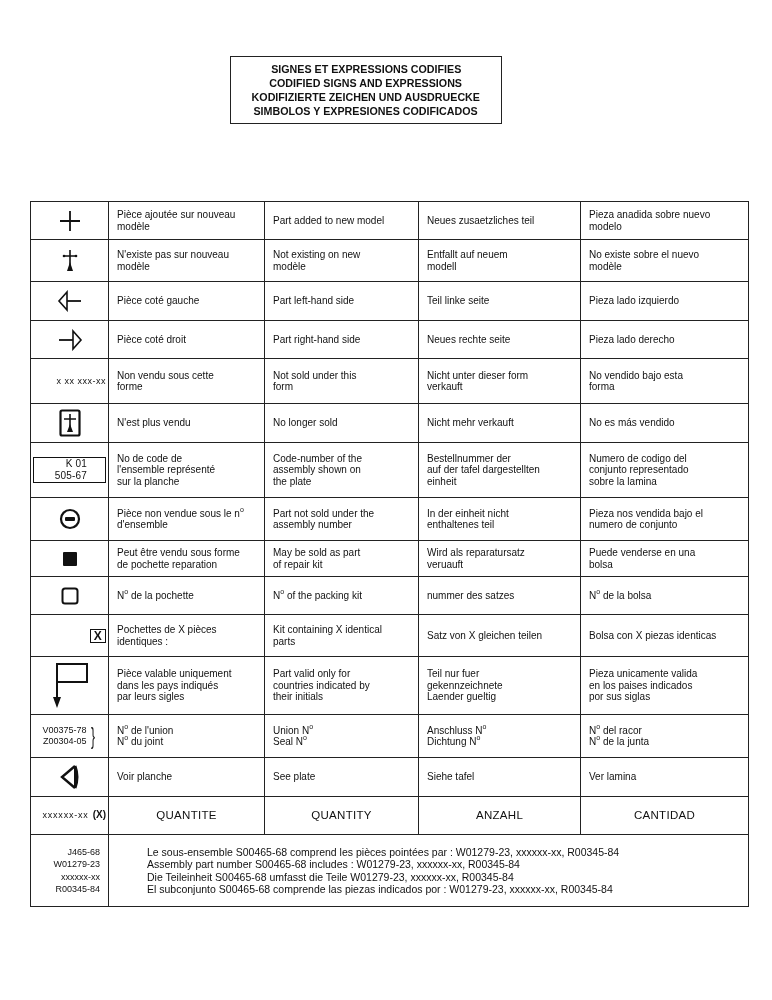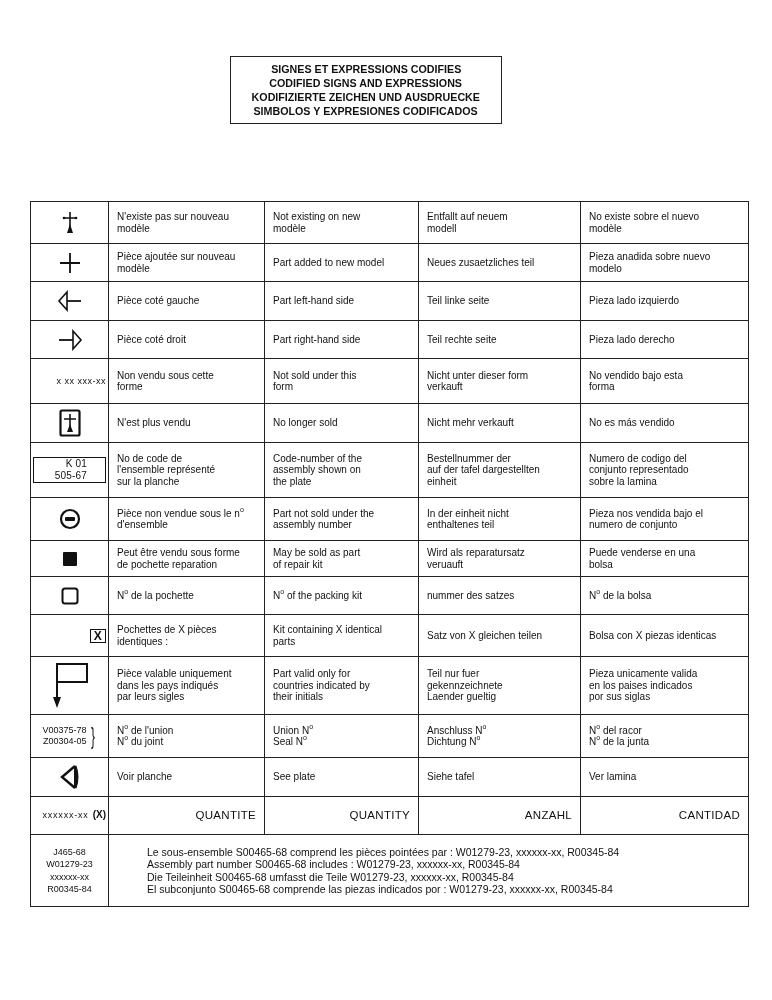--- a/index.html
+++ b/index.html
@@ -8,30 +8,30 @@
   .title-box { position:absolute; left:230px; top:56px; width:270px; height:66px;
                border:1px solid #222; display:flex; flex-direction:column;
                justify-content:center; align-items:center; }
   .title-line { font-family:"Liberation Sans", sans-serif; font-weight:bold; font-size:11.5px;
                 line-height:14px; letter-spacing:0; transform:scaleX(0.93); white-space:nowrap; }
   table.legend { position:absolute; left:30px; top:201px; border-collapse:collapse;
                  width:718px; table-layout:fixed; }
   table.legend td { border:1px solid #222; padding:0 8px; font-size:10px; line-height:11.5px;
                     vertical-align:middle; }
   td.sym { text-align:right; padding:0 2px !important; }
-  td.center { text-align:right; font-size:11.5px !important; letter-spacing:0.3px;margin-left:32px; }
+  td.center { text-align:center; font-size:11.5px !important; letter-spacing:0.3px;margin-left:32px; }
   .sym svg { display:block; margin:0 auto; }
   .codebox { display:inline-block; border:1.5px solid #111; padding:0 18px; font-size:10px;
              font-weight:normal; letter-spacing:0.2px; line-height:12px; }
   .xcode { font-size:9px; letter-spacing:0.5px; }
   .union { display:flex; align-items:center; justify-content:center; font-size:9px; line-height:11px; }
   .brace { font-size:24px; line-height:22px; margin-left:2px; transform:scaleX(0.5); }
   .qty-sym { font-size:9px; letter-spacing:0.8px; white-space:nowrap; }
   .qty-x { font-weight:bold; font-size:10px; margin-left:4px; }
-  .ex-codes { text-align:center; font-size:9px !important; line-height:12.5px !important;margin-left:24px; }
+  .ex-codes { text-align:right; font-size:9px !important; line-height:12.5px !important;margin-left:24px; }
   .ex-text { font-size:10.5px !important; line-height:12.5px !important; padding-left:38px !important; }
   sup { font-size:7px; vertical-align:5px; line-height:0; }
 </style>
 </head>
 <body>
 
 <div class="title-box">
   <div class="title-line">SIGNES ET EXPRESSIONS CODIFIES</div>
   <div class="title-line">CODIFIED SIGNS AND EXPRESSIONS</div>
   <div class="title-line">KODIFIZIERTE ZEICHEN UND AUSDRUECKE</div>
@@ -40,20 +40,39 @@
 
 <table class="legend">
   <colgroup>
     <col style="width:78px">
       <col style="width:156px">
       <col style="width:154px">
       <col style="width:162px">
       <col style="width:168px">
   </colgroup>
   <tbody id="tbody">
+      <tr style="height:38px">
+        <td class="sym"><span><svg width="22" height="22" viewBox="0 0 22 22">
+              <path d="M11 1 V21 M1 11 H21" stroke="#111" stroke-width="1.8"></path>
+            </svg></span></td>
+        <td>
+          <div>Pièce ajoutée sur nouveau</div>
+          <div>modèle</div>
+        </td>
+        <td>
+          <div>Part added to new model</div>
+        </td>
+        <td>
+          <div>Neues zusaetzliches teil</div>
+        </td>
+        <td>
+          <div>Pieza anadida sobre nuevo</div>
+          <div>modelo</div>
+        </td>
+      </tr>
       <tr style="height:42px">
         <td class="sym"><span><svg width="18" height="24" viewBox="0 0 18 24">
               <path d="M9 1 V16 M2 7 H16" stroke="#111" stroke-width="1.6"></path>
               <path d="M9 13 L12 22 L6 22 Z" fill="#111"></path>
               <circle cx="3" cy="7" r="1.3" fill="#111"></circle>
               <circle cx="15" cy="7" r="1.3" fill="#111"></circle>
             </svg></span></td>
         <td>
           <div>N'existe pas sur nouveau</div>
           <div>modèle</div>
@@ -64,39 +83,20 @@
         </td>
         <td>
           <div>Entfallt auf neuem</div>
           <div>modell</div>
         </td>
         <td>
           <div>No existe sobre el nuevo</div>
           <div>modèle</div>
         </td>
       </tr>
-      <tr style="height:38px">
-        <td class="sym"><span><svg width="22" height="22" viewBox="0 0 22 22">
-              <path d="M11 1 V21 M1 11 H21" stroke="#111" stroke-width="1.8"></path>
-            </svg></span></td>
-        <td>
-          <div>Pièce ajoutée sur nouveau</div>
-          <div>modèle</div>
-        </td>
-        <td>
-          <div>Part added to new model</div>
-        </td>
-        <td>
-          <div>Neues zusaetzliches teil</div>
-        </td>
-        <td>
-          <div>Pieza anadida sobre nuevo</div>
-          <div>modelo</div>
-        </td>
-      </tr>
       <tr style="height:39px">
         <td class="sym"><span><svg width="26" height="22" viewBox="0 0 26 22">
               <path d="M10 2 L2 11 L10 20 Z" fill="none" stroke="#111" stroke-width="1.6"></path>
               <path d="M10 11 H24" stroke="#111" stroke-width="1.8"></path>
             </svg></span></td>
         <td>
           <div>Pièce coté gauche</div>
         </td>
         <td>
           <div>Part left-hand side</div>
@@ -113,21 +113,21 @@
               <path d="M16 2 L24 11 L16 20 Z" fill="none" stroke="#111" stroke-width="1.6"></path>
               <path d="M2 11 H16" stroke="#111" stroke-width="1.8"></path>
             </svg></span></td>
         <td>
           <div>Pièce coté droit</div>
         </td>
         <td>
           <div>Part right-hand side</div>
         </td>
         <td>
-          <div>Teil rechte seite</div>
+          <div>Neues rechte seite</div>
         </td>
         <td>
           <div>Pieza lado derecho</div>
         </td>
       </tr>
       <tr style="height:45px">
         <td class="sym"><span class="xcode">x xx xxx-xx</span></td>
         <td>
           <div>Non vendu sous cette</div>
           <div>forme</div>

